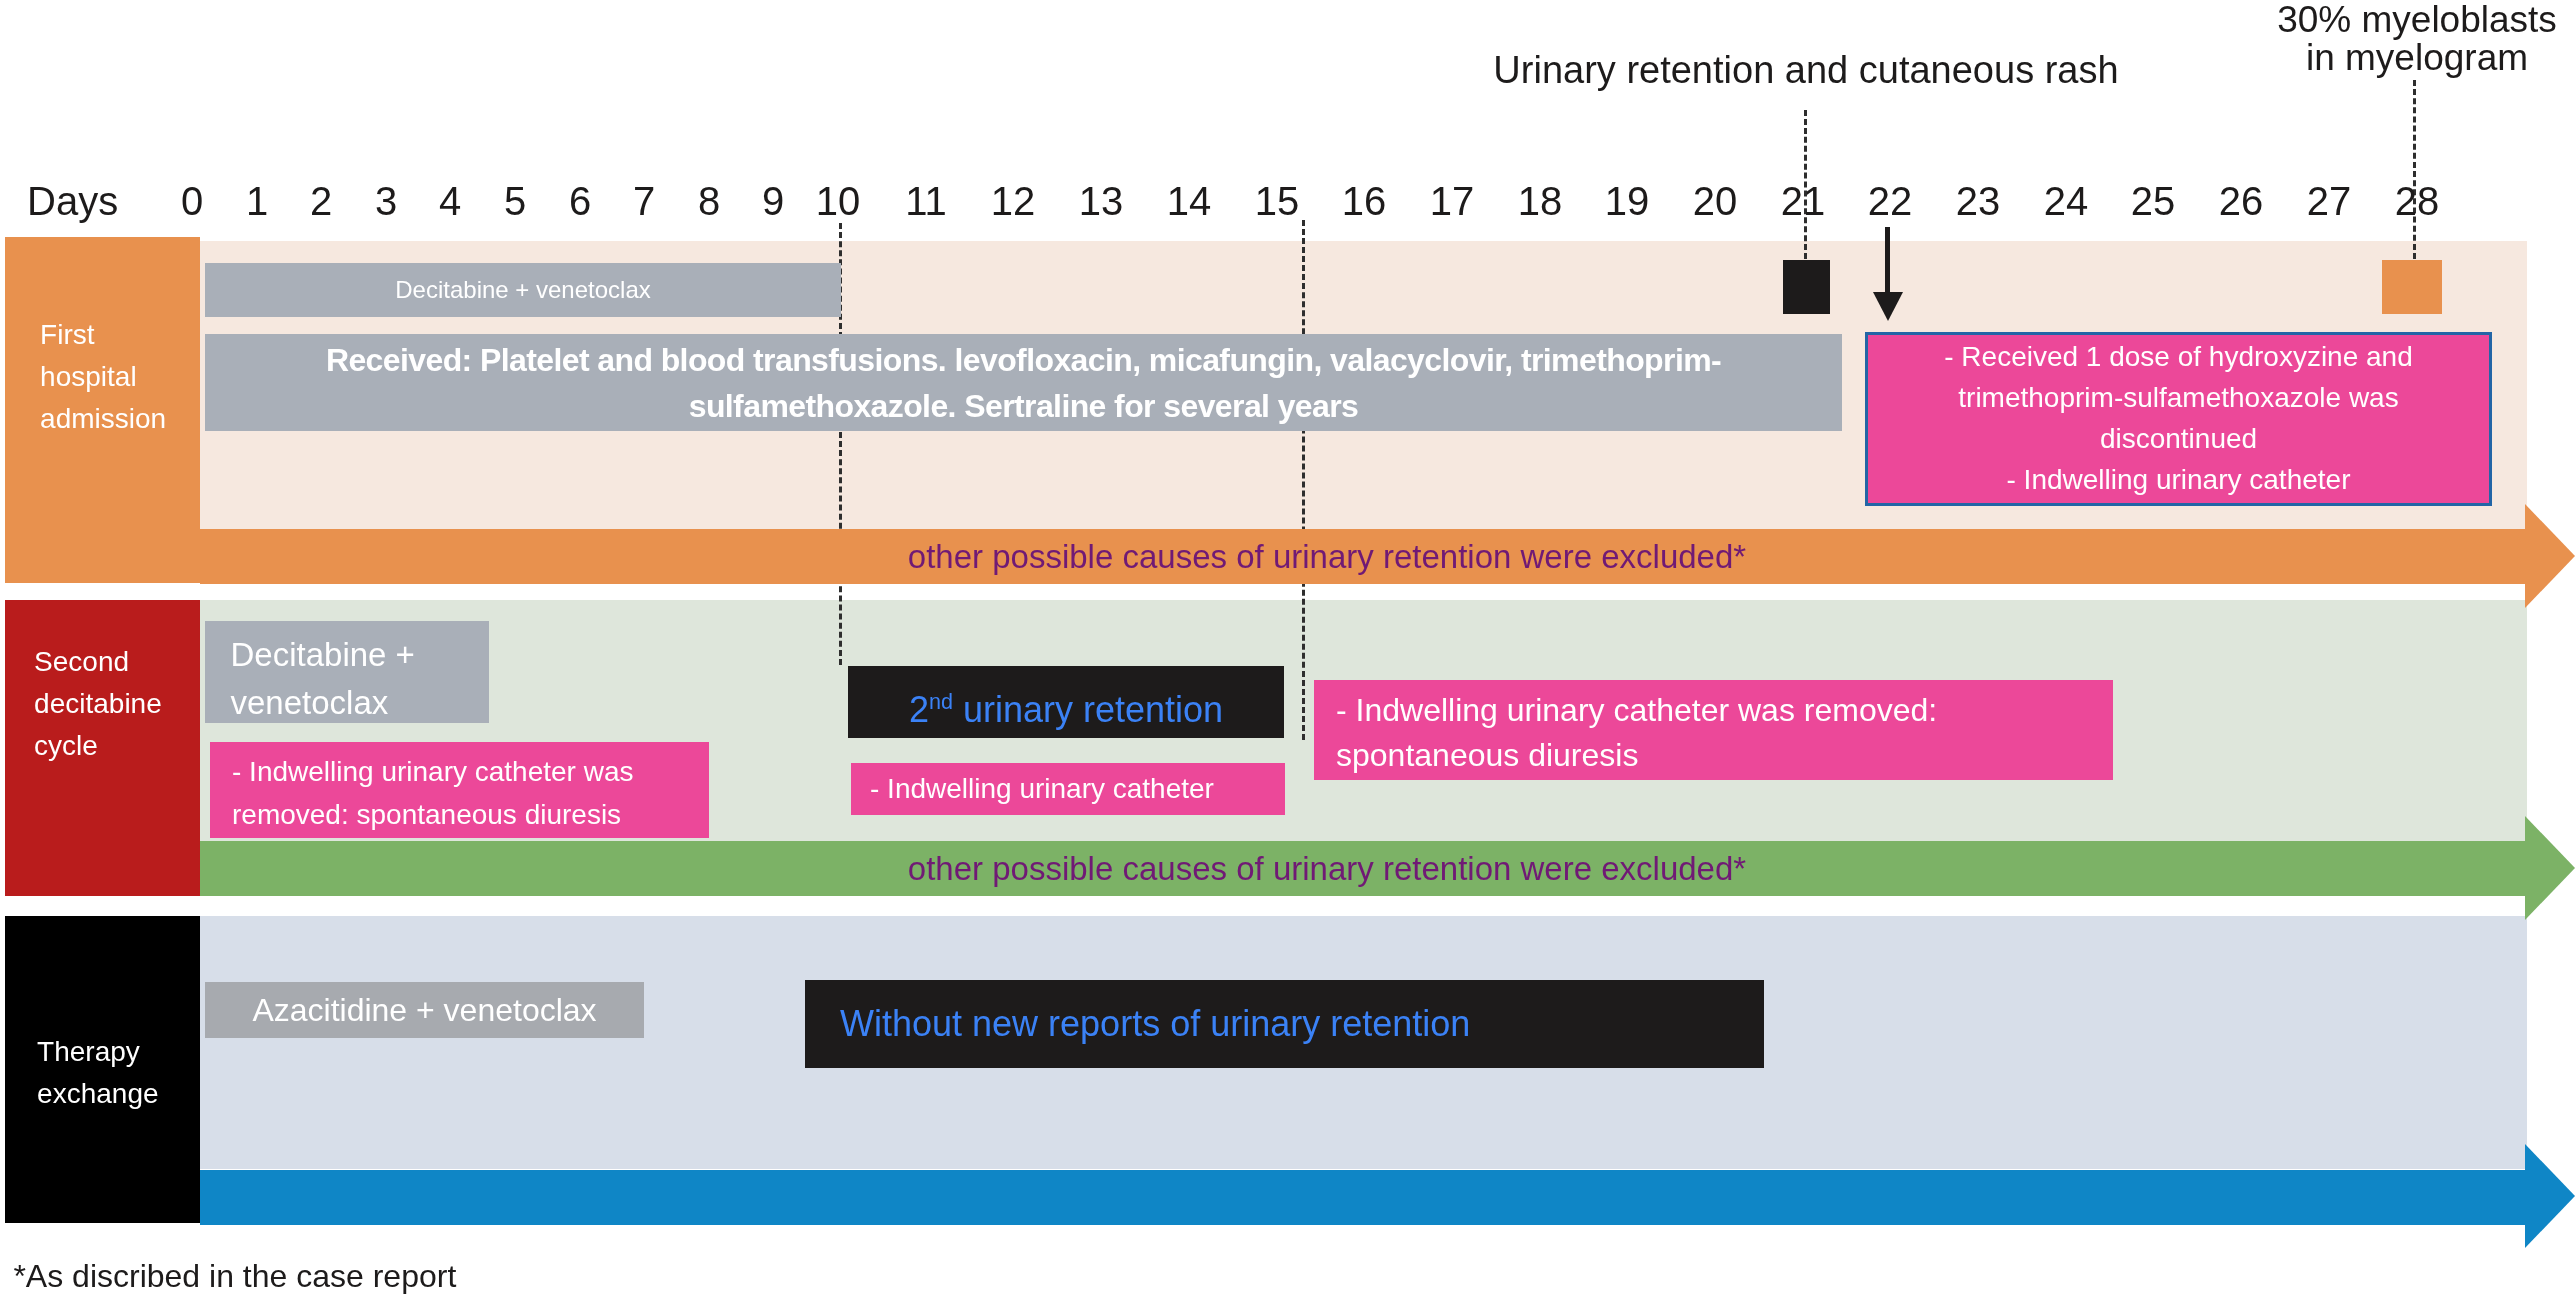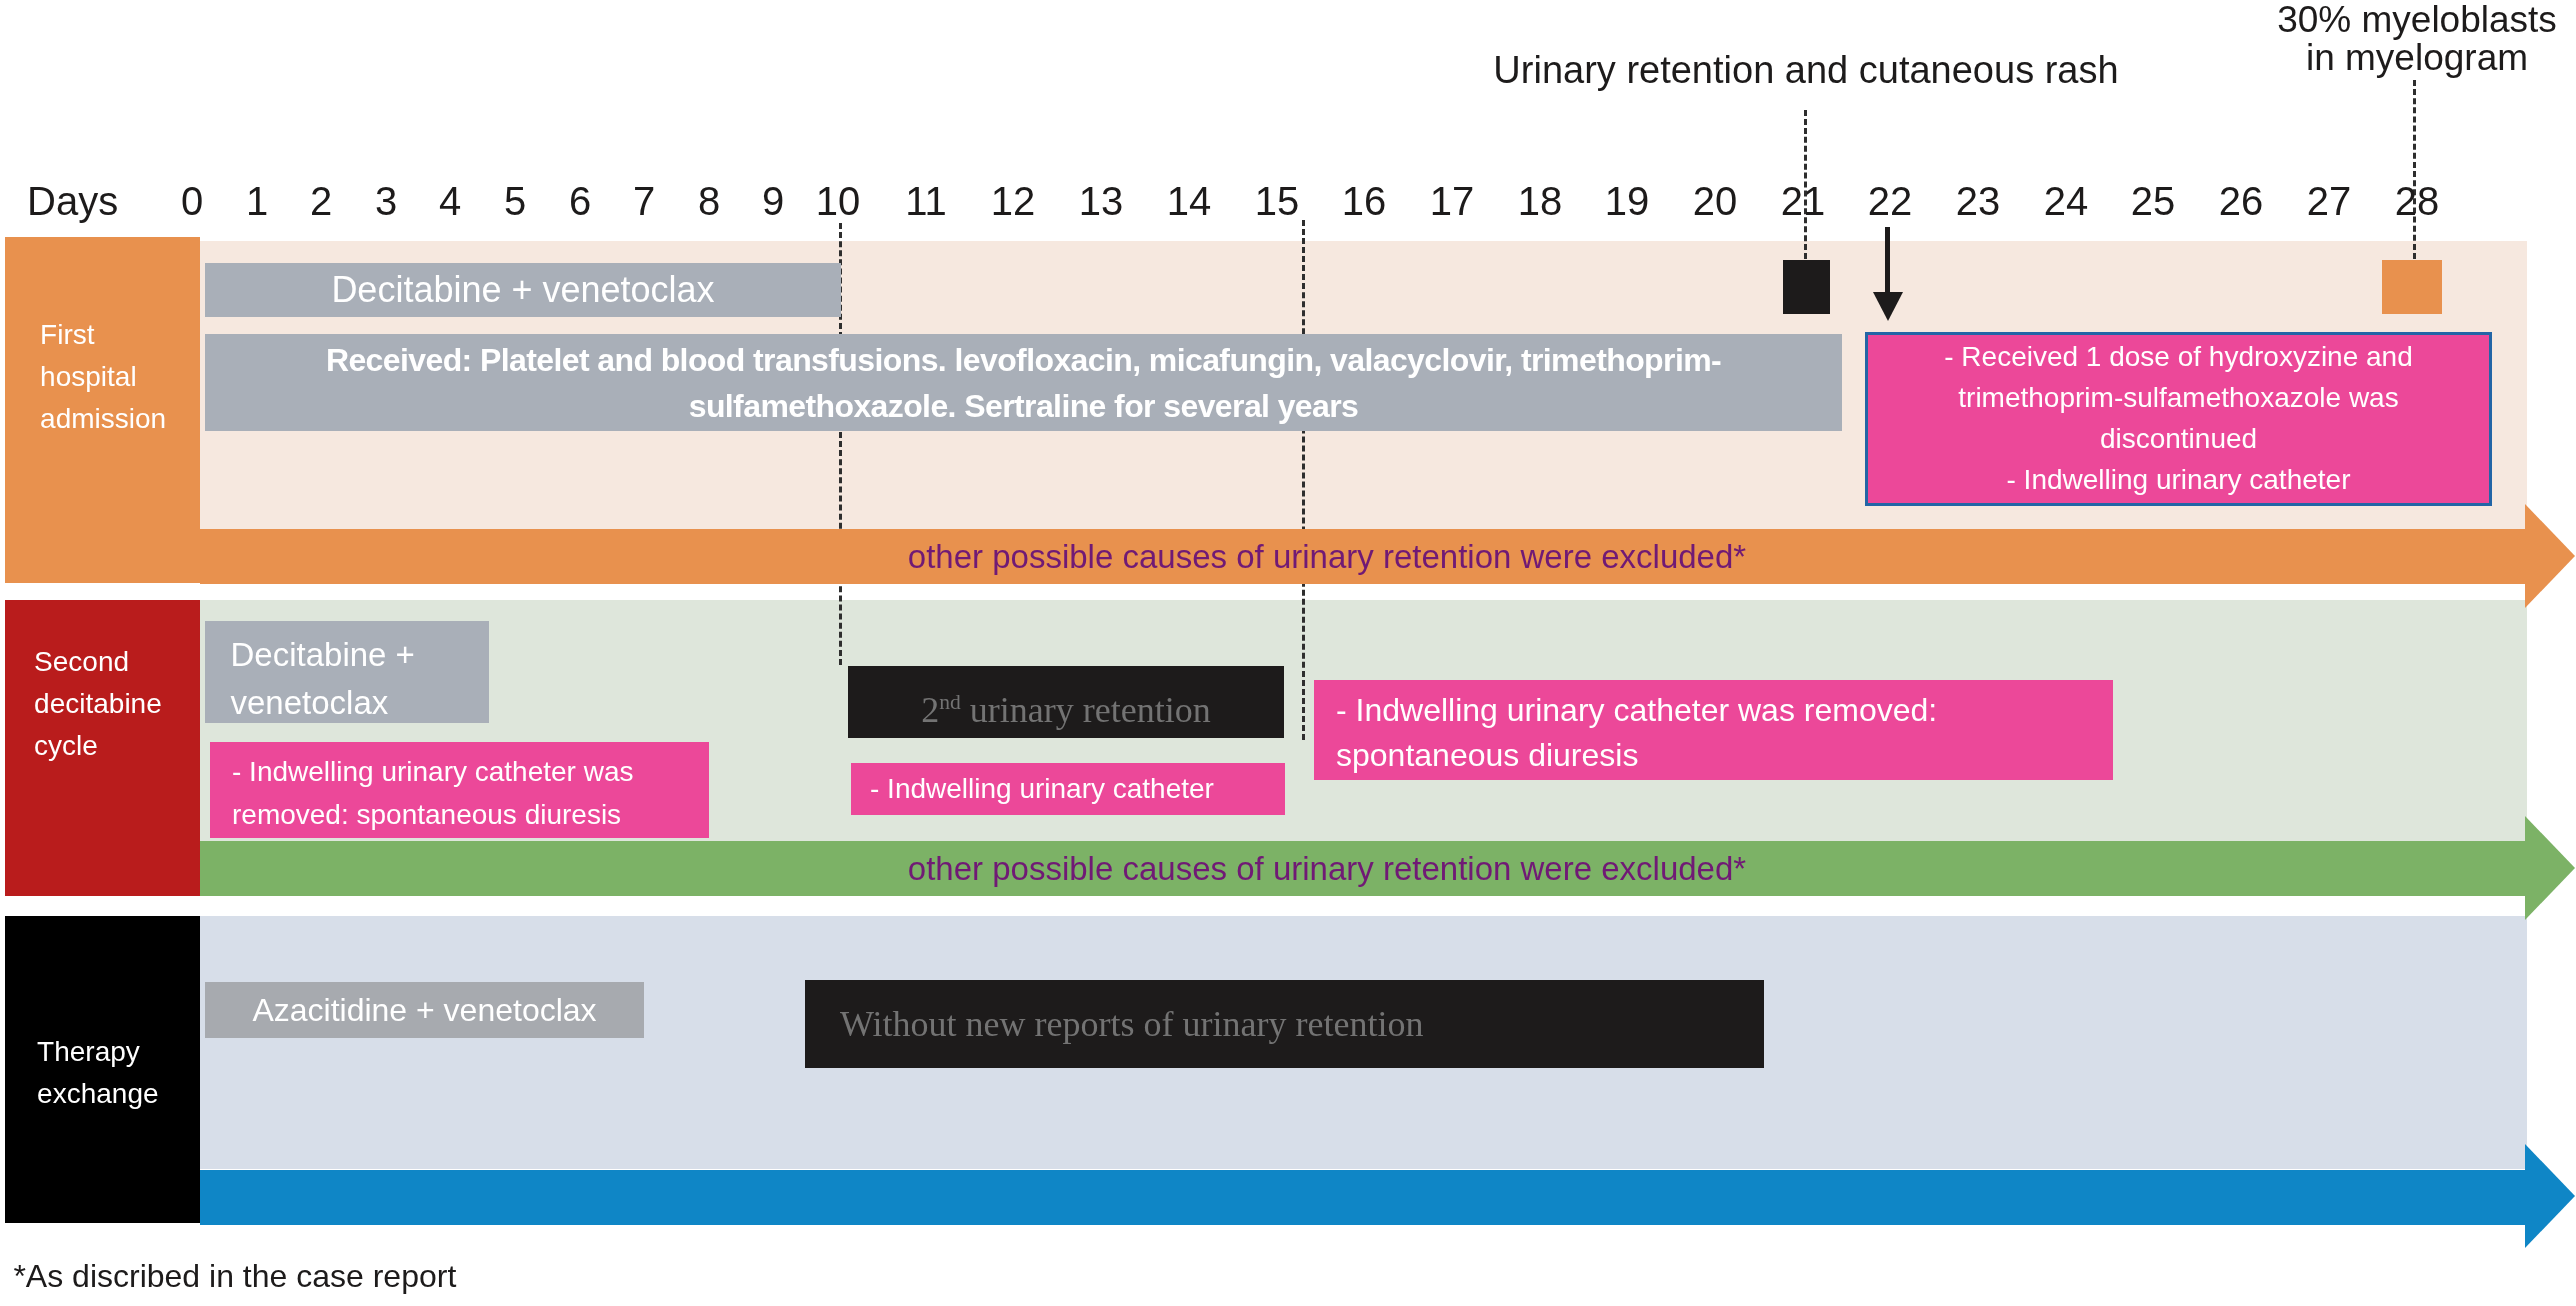--- a/index.html
+++ b/index.html
@@ -39,26 +39,26 @@
   .band1{top:529px;background:#E8914E;}
   .band2{top:841px;background:#7CB266;}
   .band3{top:1170px;background:#0F86C6;}
   .ahead{position:absolute;left:2525px;width:0;height:0;z-index:2;
          border-top:52px solid transparent;border-bottom:52px solid transparent;}
   .ahead1{top:504px;border-left:50px solid #E8914E;}
   .ahead2{top:816px;border-left:50px solid #7CB266;}
   .ahead3{top:1144px;border-left:50px solid #0F86C6;}
   
   .graybar{position:absolute;background:#A9AFB8;color:#ffffff;z-index:2;}
-  .bar1{left:205px;top:263px;width:636px;height:54px;font-size:36px;text-align:center;line-height:54px;}
+  .bar1{left:205px;top:263px;width:636px;height:54px;font-size:24px;text-align:center;line-height:54px;}
   .bigbox1{left:205px;top:334px;width:1637px;height:97px;font-size:32px;font-weight:bold;
            text-align:center;line-height:46px;letter-spacing:-0.6px;padding-top:2.6px;box-sizing:border-box;}
   .bar2{left:205px;top:621px;width:284px;height:102px;font-size:33px;line-height:48px;padding:9.6px 0 0 25.5px;box-sizing:border-box;}
   .bar3{left:205px;top:982px;width:439px;height:56px;background:#A7AAAF;font-size:32px;text-align:center;line-height:56px;}
-  .blackbox{position:absolute;background:#1d1b1b;color:#737373;z-index:2;font-family:Liberation Serif, serif;}
+  .blackbox{position:absolute;background:#1d1b1b;color:#3b82f6;z-index:2;}
   .sq-black{left:1783px;top:260px;width:47px;height:54px;}
   .sq-orange{position:absolute;left:2382px;top:260px;width:60px;height:54px;background:#E8914E;z-index:2;}
   .bb2{left:848px;top:666px;width:436px;height:72px;font-size:36px;text-align:center;line-height:72px;}
   .bb2 .sup{font-size:60%;vertical-align:super;}
   .bb3{left:805px;top:980px;width:959px;height:88px;font-size:36px;line-height:88px;padding-left:35px;box-sizing:border-box;}
   .bluebox{position:absolute;background:#ec4899;color:#ffffff;z-index:2;}
   .blue1{left:1865px;top:332px;width:627px;height:174px;border:3.8px solid #2365A6;box-sizing:border-box;
          font-size:28px;line-height:41px;text-align:center;padding-top:1.3px;}
   .blueL{left:210px;top:742px;width:499px;height:96px;font-size:28px;line-height:43px;padding:7.7px 0 0 22px;box-sizing:border-box;}
   .blueM{left:851px;top:763px;width:434px;height:52px;font-size:28px;line-height:52px;padding-left:19px;box-sizing:border-box;}

